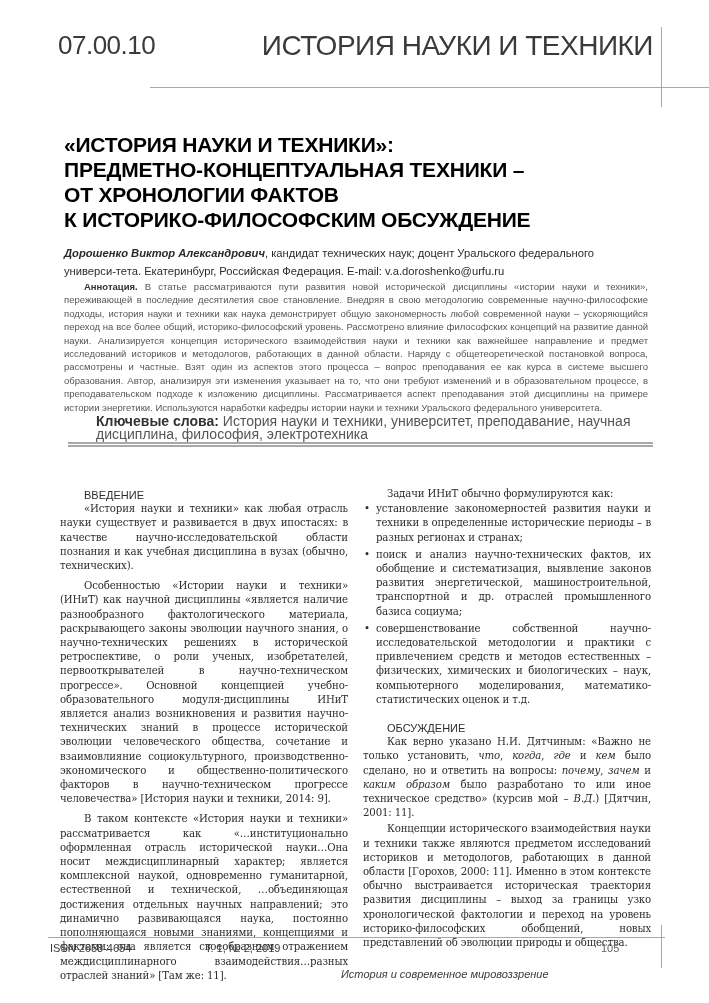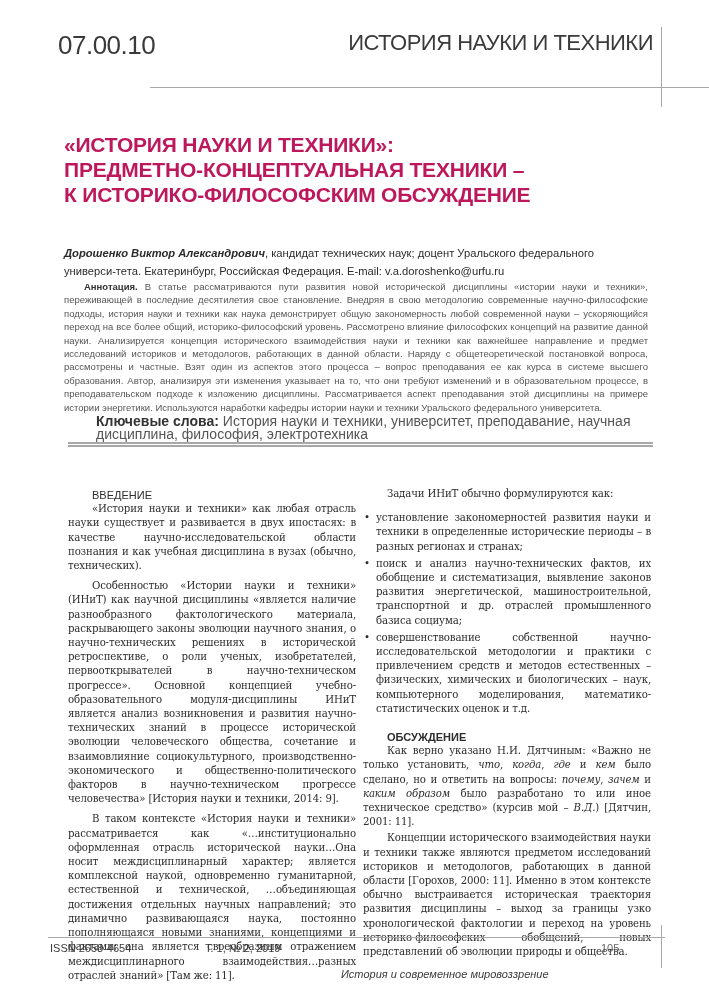--- a/index.html
+++ b/index.html
@@ -1,43 +1,43 @@
 <!DOCTYPE html>
 <html><head>
 <meta charset="utf-8">
 <style>
   html, body { margin:0; padding:0; background:#ffffff; }
   body { width:709px; height:1003px; position:relative; overflow:hidden; color:#2b2b2b; }
 
   
   .hdr-num { position:absolute; left:58px; top:30px; font-family:"Liberation Sans", sans-serif; font-size:26px; font-weight:300; color:#3a3a3a; letter-spacing:-0.5px; }
-  .hdr-section { position:absolute; left:233px; top:30px; width:420px; text-align:right; font-family:"Liberation Sans", sans-serif; font-size:22px; color:#3a3a3a; letter-spacing:-0.5px; }
+  .hdr-section { position:absolute; left:233px; top:30px; width:420px; text-align:right; font-family:"Liberation Sans", sans-serif; font-size:28px; color:#3a3a3a; letter-spacing:-0.5px; }
   .hdr-hline { position:absolute; left:150px; top:87px; width:559px; height:1px; background:#a8a8a8; }
   .hdr-vline { position:absolute; left:661px; top:27px; width:1px; height:80px; background:#a8a8a8; }
 
   
-  .title { position:absolute; left:64px; top:132px; width:600px; font-family:"Liberation Sans", sans-serif; font-weight:bold; font-size:21px; line-height:25px; color:#be185d; letter-spacing:-0.2px; }
+  .title { position:absolute; left:64px; top:132px; width:600px; font-family:"Liberation Sans", sans-serif; font-weight:bold; font-size:21px; line-height:25px; color:#000000; letter-spacing:-0.2px; }
   .title div { white-space:nowrap; }
 
   
   .author { position:absolute; left:64px; top:244px; width:584px; font-family:"Liberation Sans", sans-serif; font-size:11.2px; line-height:18px; color:#2b2b2b; }
   .author .name { font-weight:bold; font-style:italic; }
 
   
   .abstract { position:absolute; left:64px; top:280px; width:584px; font-family:"Liberation Sans", sans-serif; font-size:9.5px; line-height:13.4px; color:#555; text-align:justify; }
   .abstract .lbl { font-weight:bold; color:#333; }
   .abstract p { margin:0; text-indent:20px; }
   .keywords { position:absolute; left:76px; top:415px; width:584px; font-family:"Liberation Sans", sans-serif; font-size:14px; line-height:13px; color:#555; padding-left:20px; box-sizing:border-box; }
   .keywords .lbl { font-weight:bold; color:#333; }
   .dline1 { position:absolute; left:68px; top:442px; width:585px; height:2px; background:#a8a8a8; }
   .dline2 { position:absolute; left:68px; top:445px; width:585px; height:2px; background:#a8a8a8; }
 
   
   .col { position:absolute; width:288px; font-family:"DejaVu Serif", "Liberation Serif", serif; font-size:10.2px; line-height:14.2px; color:#2d2d2d; text-align:justify; letter-spacing:-0.15px; }
-  .col-left { left:68px; top:488px; }
+  .col-left { left:60px; top:488px; }
   .col-right { left:363px; top:487px; }
   .col p { margin:0; text-indent:24px; }
   .sec-head { font-family:"Liberation Sans", sans-serif; font-size:11px; color:#2d2d2d; margin:0 0 12px 0; text-indent:0; letter-spacing:0; }
   .col ul { margin:0; padding:0; list-style:none; }
   .col li { position:relative; padding-left:13px; margin-bottom:3px; }
   .col li .bullet { position:absolute; left:1px; top:0; }
   .col i { font-style:italic; }
 
   
   .ftr-hline { position:absolute; left:48px; top:937px; width:617px; height:1px; background:#a8a8a8; }
@@ -52,20 +52,21 @@
 <body>
 
 <div class="hdr-num">07.00.10</div>
 <div class="hdr-section">ИСТОРИЯ НАУКИ И ТЕХНИКИ</div>
 <div class="hdr-hline"></div>
 <div class="hdr-vline"></div>
 
 <div class="title">
   <div>«ИСТОРИЯ НАУКИ И ТЕХНИКИ»:</div>
   <div>ПРЕДМЕТНО-КОНЦЕПТУАЛЬНАЯ ТЕХНИКИ –</div>
+  <div>ОТ ХРОНОЛОГИИ ФАКТОВ</div>
   <div>К ИСТОРИКО-ФИЛОСОФСКИМ ОБСУЖДЕНИЕ</div>
 </div>
 
 <div class="author"><span class="name">Дорошенко Виктор Александрович</span><span>, кандидат технических наук; доцент Уральского федерального универси-тета. Екатеринбург, Российская Федерация. E-mail: v.a.doroshenko@urfu.ru</span></div>
 
 <div class="abstract">
   <p><span class="lbl">Аннотация.</span><span> В статье рассматриваются пути развития новой исторической дисциплины «истории науки и техники», переживающей в последние десятилетия свое становление. Внедряя в свою методологию современные научно-философские подходы, история науки и техники как наука демонстрирует общую закономерность любой современной науки – ускоряющийся переход на все более общий, историко-философский уровень. Рассмотрено влияние философских концепций на развитие данной науки. Анализируется концепция исторического взаимодействия науки и техники как важнейшее направление и предмет исследований историков и методологов, работающих в данной области. Наряду с общетеоретической постановкой вопроса, рассмотрены и частные. Взят один из аспектов этого процесса – вопрос преподавания ее как курса в системе высшего образования. Автор, анализируя эти изменения указывает на то, что они требуют изменений и в образовательном процессе, в преподавательском подходе к изложению дисциплины. Рассматривается аспект преподавания этой дисциплины на примере истории энергетики. Используются наработки кафедры истории науки и техники Уральского федерального университета.</span></p>
 </div>
 
 <div class="keywords"><span class="lbl">Ключевые слова:</span><span> История науки и техники, университет, преподавание, научная дисциплина, философия, электротехника</span></div>
@@ -74,27 +75,27 @@
 <div class="dline2"></div>
 
 <div class="col col-left">
   <p class="sec-head">ВВЕДЕНИЕ</p>
   <p style="margin-bottom:6px;">«История науки и техники» как любая отрасль науки существует и развивается в двух ипостасях: в качестве научно-исследовательской области познания и как учебная дисциплина в вузах (обычно, технических).</p>
   <p style="margin-bottom:6px;">Особенностью «Истории науки и техники» (ИНиТ) как научной дисциплины «является наличие разнообразного фактологического материала, раскрывающего законы эволюции научного знания, о научно-технических решениях в исторической ретроспективе, о роли ученых, изобретателей, первооткрывателей в научно-техническом прогрессе». Основной концепцией учебно-образовательного модуля-дисциплины ИНиТ является анализ возникновения и развития научно-технических знаний в процессе исторической эволюции человеческого общества, сочетание и взаимовлияние социокультурного, производственно-экономического и общественно-политического факторов в научно-техническом прогрессе человечества» [История науки и техники, 2014: 9].</p>
   <p>В таком контексте «История науки и техники» рассматривается как «…институционально оформленная отрасль исторической науки…Она носит междисциплинарный характер; является комплексной наукой, одновременно гуманитарной, естественной и технической, …объединяющая достижения отдельных научных направлений; это динамично развивающаяся наука, постоянно пополняющаяся новыми знаниями, концепциями и фактами; она является своеобразным отражением междисциплинарного взаимодействия…разных отраслей знаний» [Там же: 11].</p>
 </div>
 
 <div class="col col-right">
-  <p style="margin-bottom:10px;">Задачи ИНиТ обычно формулируются как:</p>
+  <p style="margin-bottom:1px;">Задачи ИНиТ обычно формулируются как:</p>
   <ul>
     <li><span class="bullet">•</span><span>установление закономерностей развития науки и техники в определенные исторические периоды – в разных регионах и странах;</span></li>
     <li><span class="bullet">•</span><span>поиск и анализ научно-технических фактов, их обобщение и систематизация, выявление законов развития энергетической, машиностроительной, транспортной и др. отраслей промышленного базиса социума;</span></li>
     <li><span class="bullet">•</span><span>совершенствование собственной научно-исследовательской методологии и практики с привлечением средств и методов естественных – физических, химических и биологических – наук, компьютерного моделирования, математико-статистических оценок и т.д.</span></li>
   </ul>
-  <p class="sec-head" style="margin-top:14px;font-weight:bold;">ОБСУЖДЕНИЕ</p>
+  <p class="sec-head" style="margin-top:14px;">ОБСУЖДЕНИЕ</p>
   <p style="margin-bottom:2px;"><span>Как верно указано Н.И. Дятчиным: «Важно не только установить, </span><i>что</i><span>, </span><i>когда</i><span>, </span><i>где</i><span> и </span><i>кем</i><span> было сделано, но и ответить на вопросы: </span><i>почему</i><span>, </span><i>зачем</i><span> и </span><i>каким образом</i><span> было разработано то или иное техническое средство» (курсив мой – </span><i>В.Д.</i><span>) [Дятчин, 2001: 11].</span></p>
   <p>Концепции исторического взаимодействия науки и техники также являются предметом исследований историков и методологов, работающих в данной области [Горохов, 2000: 11]. Именно в этом контексте обычно выстраивается историческая траектория развития дисциплины – выход за границы узко хронологической фактологии и переход на уровень историко-философских обобщений, новых представлений об эволюции природы и общества.</p>
 </div>
 
 <div class="ftr-hline"></div>
 <div class="ftr-vline"></div>
 <div class="ftr ftr-issn">ISSN 2658-4654</div>
 <div class="ftr ftr-vol">Т. 1, № 2, 2019</div>
 <div class="ftr ftr-journal">История и современное мировоззрение</div>
 <div class="ftr ftr-page">105</div>

